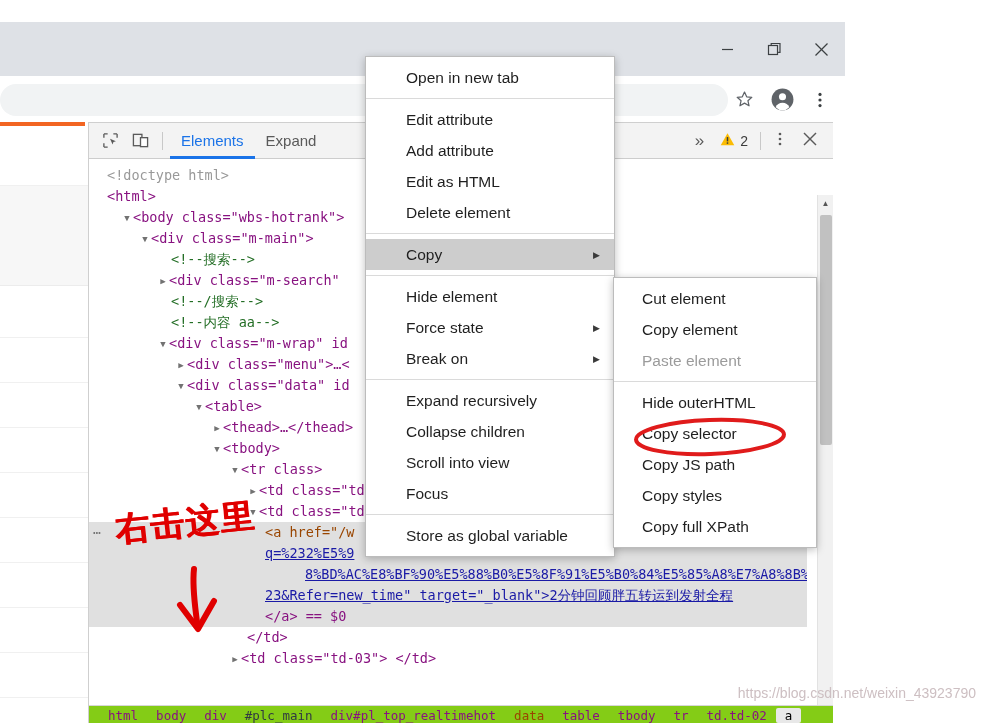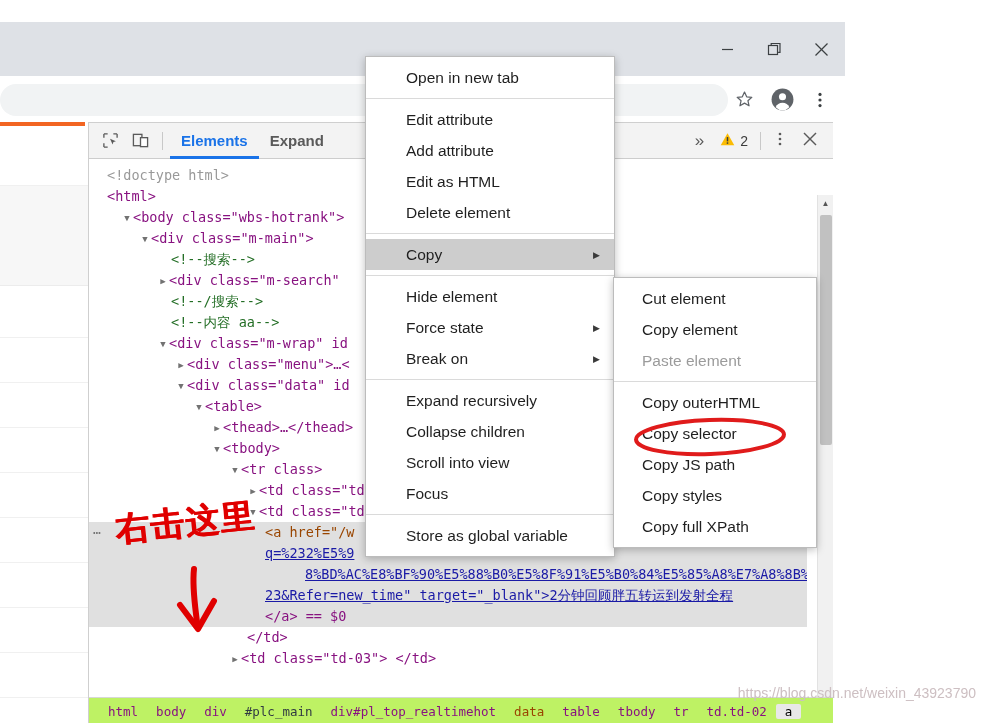--- a/index.html
+++ b/index.html
@@ -108,21 +108,20 @@
   .dt-sep {
     width: 1px; height: 18px; background: #c8c8c8; margin: 0 7px;
   }
   .dt-tab {
     font-size: 15px;
     color: #5a5a5a;
     padding: 0 11px;
     height: 36px;
     line-height: 36px;
     white-space: nowrap;
-    font-weight: bold;
   }
   .dt-tab.active {
     color: #1a73e8;
     box-shadow: inset 0 -3px 0 #1a73e8;
   }
   .dt-right {
     margin-left: auto;
     display: flex;
     align-items: center;
     gap: 2px;
@@ -180,22 +179,22 @@
     left: 4px; top: 0;
     color: #757575;
     letter-spacing: 1px;
     font-size: 13px;
   }
 
   
   .breadcrumb {
     position: absolute;
     left: 0; bottom: 0;
-    width: 744px; height: 27px;
-    background: #bef264;
+    width: 744px; height: 19px;
+    background: #84cc16;
     border-top: 1px solid #d7d7d7;
     display: flex;
     align-items: center;
     padding-left: 10px;
     font-family: "DejaVu Sans Mono", "Liberation Mono", monospace;
     font-size: 12.5px;
     gap: 0px;
     overflow: hidden;
   }
   .crumb { color: #881280; padding: 0 9px; white-space: nowrap; }
@@ -593,21 +592,21 @@
     <div class="ctx-item">Focus</div>
     <div class="ctx-sep"></div>
     <div class="ctx-item">Store as global variable</div>
   </div>
 
   <div class="ctx-submenu">
     <div class="ctx-item">Cut element</div>
     <div class="ctx-item">Copy element</div>
     <div class="ctx-item disabled">Paste element</div>
     <div class="ctx-sep"></div>
-    <div class="ctx-item">Copy outerHTML</div>
+    <div class="ctx-item">Hide outerHTML</div>
     <div class="ctx-item">Copy selector</div>
     <div class="ctx-item">Copy JS path</div>
     <div class="ctx-item">Copy styles</div>
     <div class="ctx-item">Copy full XPath</div>
   </div>
 
   <div class="annot-ellipse">
     <svg width="160" height="44" viewBox="0 0 160 44">
       <ellipse cx="80" cy="22" rx="74" ry="17" fill="none" stroke="#e01b1b" stroke-width="4" transform="rotate(-2 80 22)"></ellipse>
     </svg>

